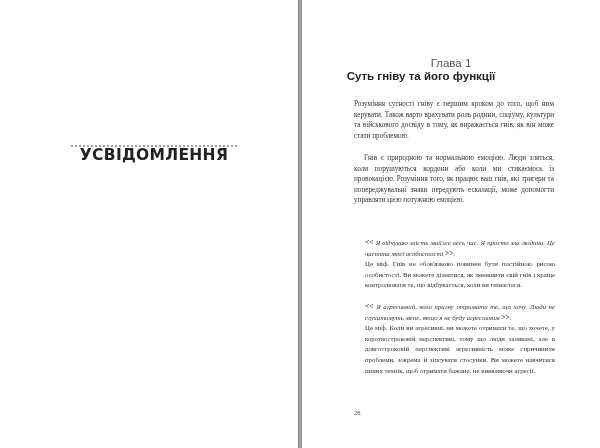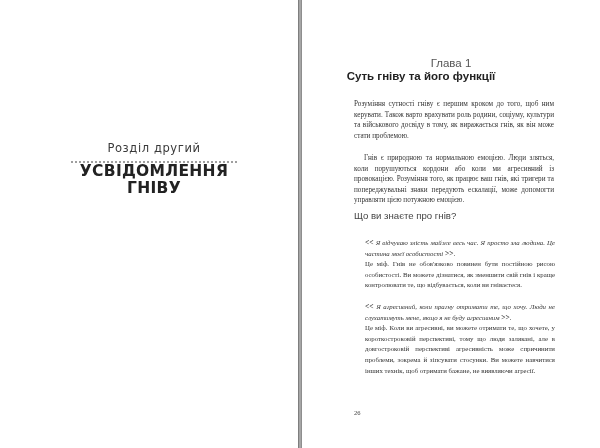--- a/index.html
+++ b/index.html
@@ -76,44 +76,41 @@
     .page-number {
       position: absolute; left: 52px; top: 409px;
       font-family: "Liberation Serif", serif; font-size: 6.5px; color: #444;
     }
   </style>
 </head>
 <body>
 
 <div class="page page-left">
   <div class="part-block">
-    <div class="part-label">Розділ другий</div>
     <div class="part-dots"></div>
     <div class="part-title">
       <div>УСВІДОМЛЕННЯ</div>
-      <div>ГНІВУ</div>
     </div>
   </div>
 </div>
 
 <div class="spine"></div>
 
 <div class="page page-right">
   <div class="chapter-label">Глава 1</div>
   <div class="chapter-title">Суть гніву та його функції</div>
 
   <div class="body-text p1">
     <p>Розуміння сутності гніву є першим кроком до того, щоб ним керувати. Також варто врахувати роль родини, соціуму, культури та військового досвіду в тому, як виражається гнів, як він може стати проблемою.</p>
   </div>
   <div class="body-text p2">
-    <p>Гнів є природною та нормальною емоцією. Люди зляться, коли порушуються кордони або коли ми агресивний із провокацією. Розуміння того, як працює ваш гнів, які тригери та попереджувальні знаки передують ескалації, може допомогти управляти цією потужною емоцією.</p>
+    <p>Гнів є природною та нормальною емоцією. Люди зляться, коли порушуються кордони або коли ми стикаємось із провокацією. Розуміння того, як працює ваш гнів, які тригери та попереджувальні знаки передують ескалації, може допомогти управляти цією потужною емоцією.</p>
   </div>
 
   <div class="section-heading">
-    <div>Що ви знаєте про гнів?</div>
   </div>
 
   <div class="myth myth1">
     <div>
       <span class="q-mark">&lt;&lt;</span>
       <span class="quote">Я відчуваю злість майже весь час. Я просто зла людина. Це частина моєї особистості</span>
       <span class="q-mark">&gt;&gt;</span>.
     </div>
     <div>Це міф. Гнів не обов'язково повинен бути постійною рисою особистості. Ви можете дізнатися, як зменшити свій гнів і краще контролювати те, що відбувається, коли ви гніваєтеся.</div>
   </div>

